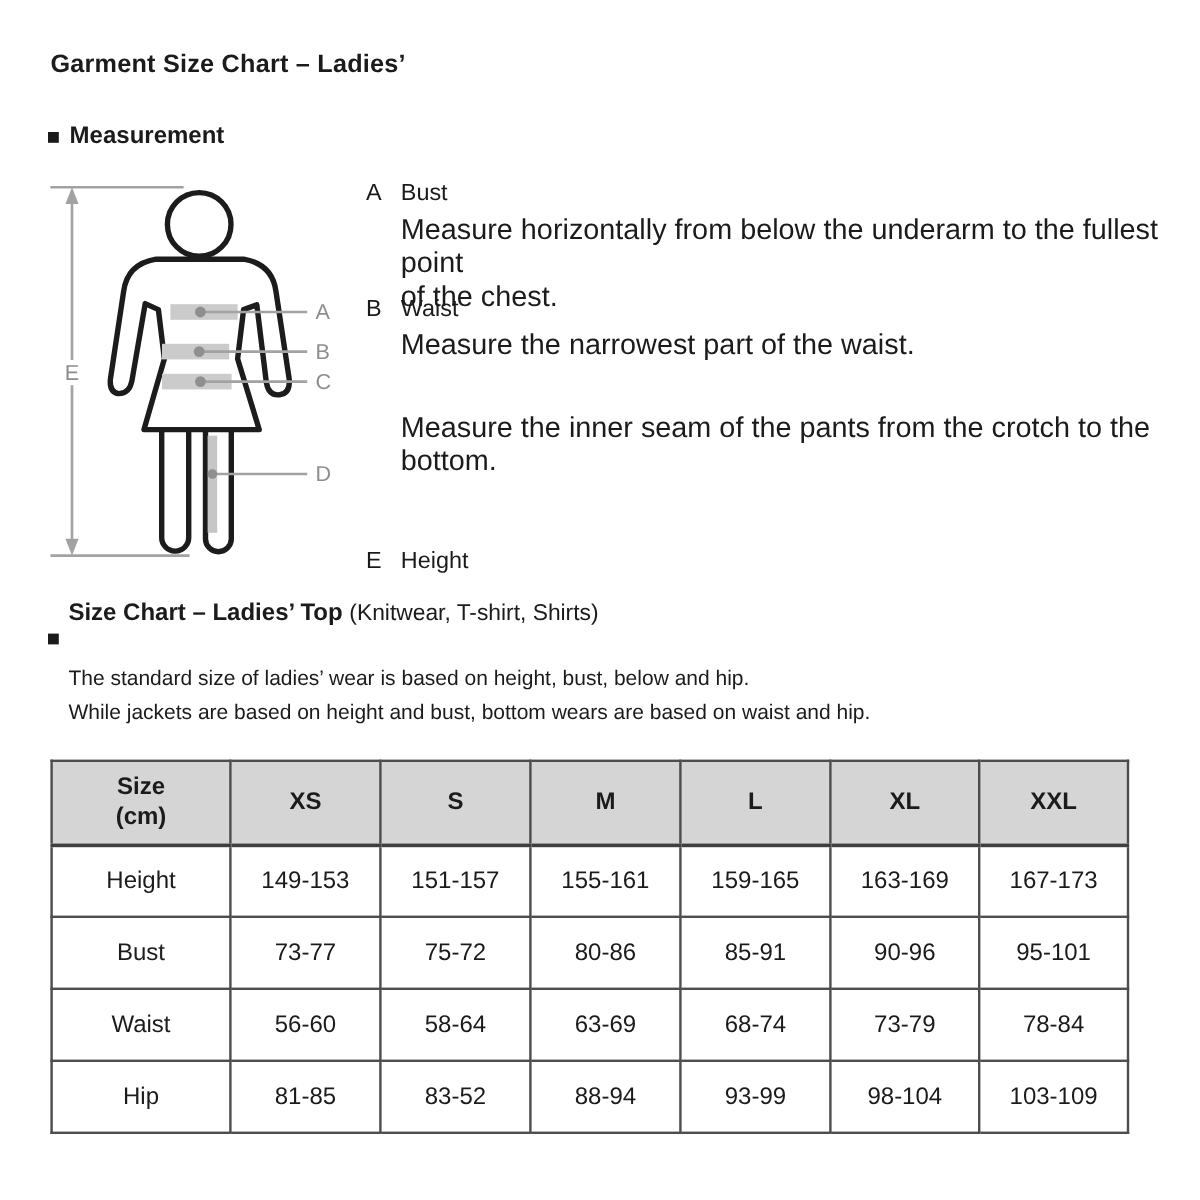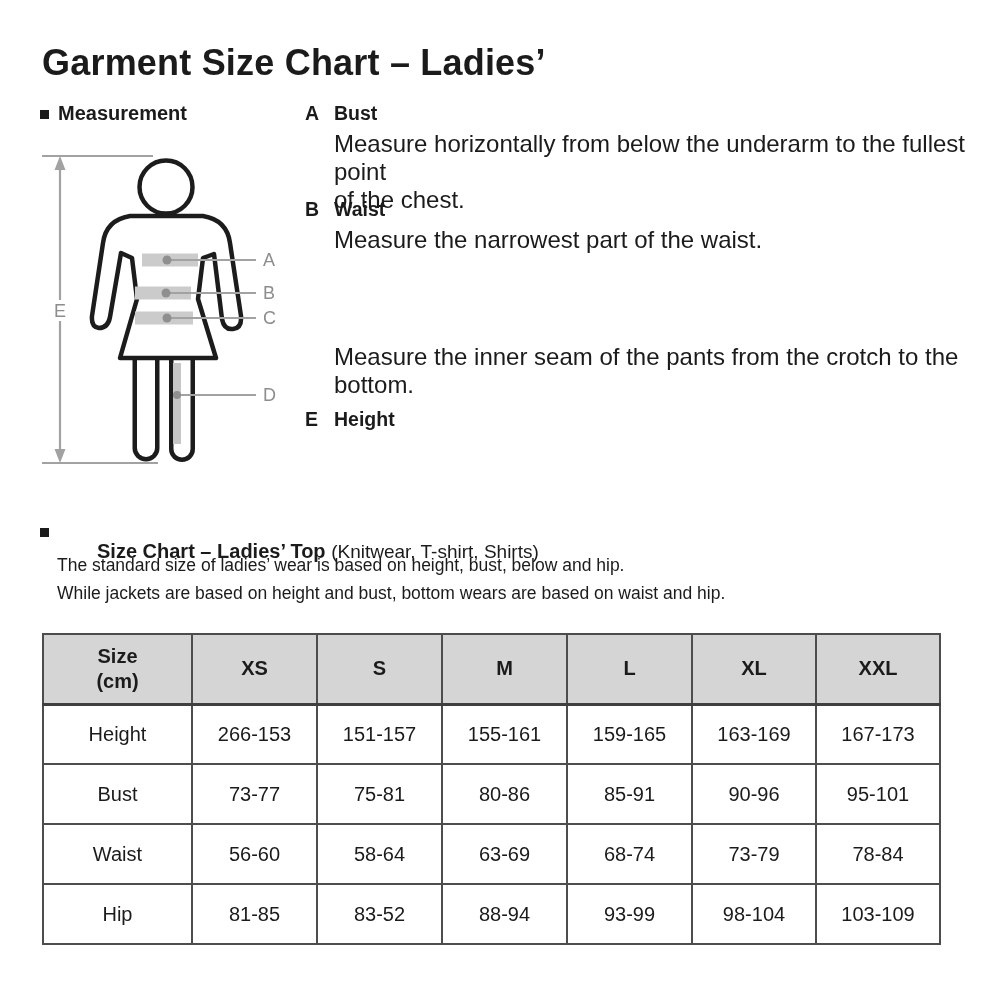--- a/index.html
+++ b/index.html
@@ -1,30 +1,30 @@
 <!DOCTYPE html>
 <html><head>
 <meta charset="utf-8">
 <style>
   * { margin:0; padding:0; box-sizing:border-box; }
   html,body { width:1000px; height:1000px; background:#ffffff;
     font-family:"Liberation Sans","DejaVu Sans",sans-serif; color:#1b1b1b; }
   .abs { position:absolute; }
 
-  .page-title { left:42px; top:42px; font-size:36px; font-weight:bold; letter-spacing:0.2px; }
+  .page-title { left:42px; top:42px; font-size:21px; font-weight:bold; letter-spacing:0.2px; }
 
   .bullet { width:9px; height:9px; background:#1b1b1b; }
   .section-heading { font-size:20px; font-weight:bold; }
   .heading-note { font-weight:normal; font-size:19px; }
 
   
   .def { left:305px; width:660px; }
   .def-a { top:102px; } .def-b { top:198px; } .def-c { top:268px; }
   .def-d { top:338px; } .def-e { top:408px; }
-  .def-head { font-size:19.5px; font-weight:bold; }
+  .def-head { font-size:19.5px; font-weight:normal;margin-top:48px; }
   .def-letter { display:inline-block; width:29px; }
   .def-desc { margin-left:29px; margin-top:5px; font-size:24px; line-height:28px; white-space:pre-line; }
 
   .intro { left:57px; font-size:17.5px; line-height:28px; }
 
   
   table.size-table { left:42px; top:633px; position:absolute; border-collapse:collapse;
     table-layout:fixed; width:897px; }
   table.size-table th, table.size-table td {
     border:2px solid #4d4d4d; text-align:center; vertical-align:middle;
@@ -103,21 +103,21 @@
 <div class="abs def def-c">
 </div>
 <div class="abs def def-d">
   <div class="def-desc">Measure the inner seam of the pants from the crotch to the bottom.</div>
 </div>
 <div class="abs def def-e">
   <div class="def-head"><span class="def-letter">E</span><span>Height</span></div>
 </div>
 
 <div class="abs bullet" style="left:40px; top:528px;"></div>
-<div class="abs section-heading" style="left:57px; top:540px;margin-left:40px;">
+<div class="abs section-heading" style="left:57px; top:500px;">
   <span>Size Chart – Ladies’ Top</span>
   <span class="heading-note">(Knitwear, T-shirt, Shirts)</span>
 </div>
 <div class="abs intro" style="top:551px;">The standard size of ladies’ wear is based on height, bust, below and hip.</div>
 <div class="abs intro" style="top:579px;">While jackets are based on height and bust, bottom wears are based on waist and hip.</div>
 
 <table class="size-table">
   <colgroup>
     <col style="width:149px">
       <col style="width:125px">
@@ -135,31 +135,31 @@
       <th>S</th>
       <th>M</th>
       <th>L</th>
       <th>XL</th>
       <th>XXL</th>
     </tr>
   </thead>
   <tbody>
     <tr>
       <th>Height</th>
-      <td>266-153</td>
+      <td>149-153</td>
       <td>151-157</td>
       <td>155-161</td>
       <td>159-165</td>
       <td>163-169</td>
       <td>167-173</td>
     </tr>
     <tr>
       <th>Bust</th>
       <td>73-77</td>
-      <td>75-81</td>
+      <td>75-72</td>
       <td>80-86</td>
       <td>85-91</td>
       <td>90-96</td>
       <td>95-101</td>
     </tr>
     <tr>
       <th>Waist</th>
       <td>56-60</td>
       <td>58-64</td>
       <td>63-69</td>

